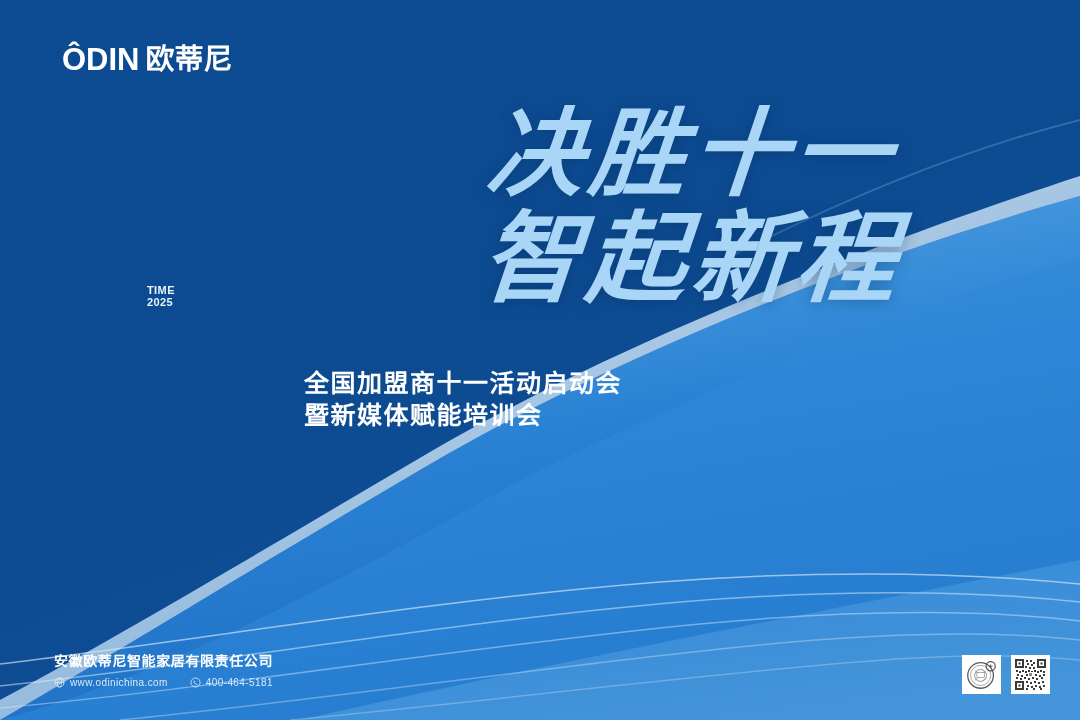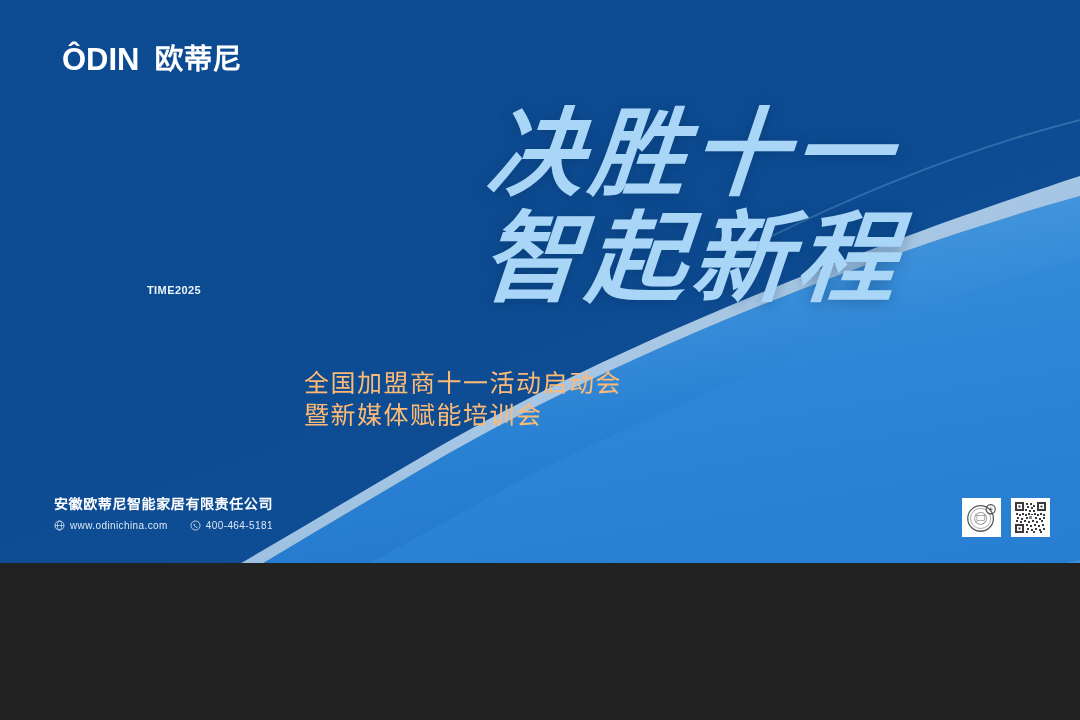--- a/index.html
+++ b/index.html
@@ -4,21 +4,21 @@
 <title>ODIN Event Poster</title>
 <style>
   html, body {
     margin: 0;
     padding: 0;
     background: #222;
   }
   #poster {
     position: relative;
     width: 1080px;
-    height: 563px;
+    height: 720px;
     overflow: hidden;
     background: #0d4b91;
     font-family: "Liberation Sans", "DejaVu Sans", sans-serif;
     user-select: none;
   }
 
   
   .bg-base {
     position: absolute;
     inset: 0;
@@ -46,21 +46,21 @@
     font-size: 31px;
     font-weight: bold;
     letter-spacing: 0px;
     line-height: 1;
     white-space: nowrap;
   }
   .logo-cn {
     font-size: 29px;
     font-weight: bold;
     line-height: 1;
-    margin-left: 13px;
+    margin-left: 4px;
     white-space: nowrap;
     text-align: center;
   }
 
   
   .calligraphy {
     position: absolute;
     right: 178px;
     top: 108px;
     text-align: right;
@@ -90,21 +90,21 @@
   .dateblock {
     position: absolute;
     left: 147px;
     top: 279px;
     display: flex;
     align-items: flex-start;
     color: #ffffff;
   }
   .time-stack {
     display: flex;
-    flex-direction: row;
+    flex-direction: column;
     justify-content: flex-end;
     margin-top: 6px;
     margin-right: 6px;
     line-height: 1.08;
   }
   .time-stack span {
     font-size: 11px;
     font-weight: bold;
     letter-spacing: 0.4px;
     color: #eaf3fb;
@@ -128,23 +128,23 @@
     letter-spacing: 1.3px;
     line-height: 19px;
   }
   .tagline div { white-space: nowrap; }
 
   
   .subtitle {
     position: absolute;
     left: 304px;
     top: 367px;
-    color: #fdba74;
+    color: #ffffff;
     font-size: 25px;
-    font-weight: normal;
+    font-weight: bold;
     letter-spacing: 1.5px;
     line-height: 32px;
   }
   .subtitle div { white-space: nowrap; }
 
   
   .footer {
     position: absolute;
     left: 54px;
     bottom: 32px;

